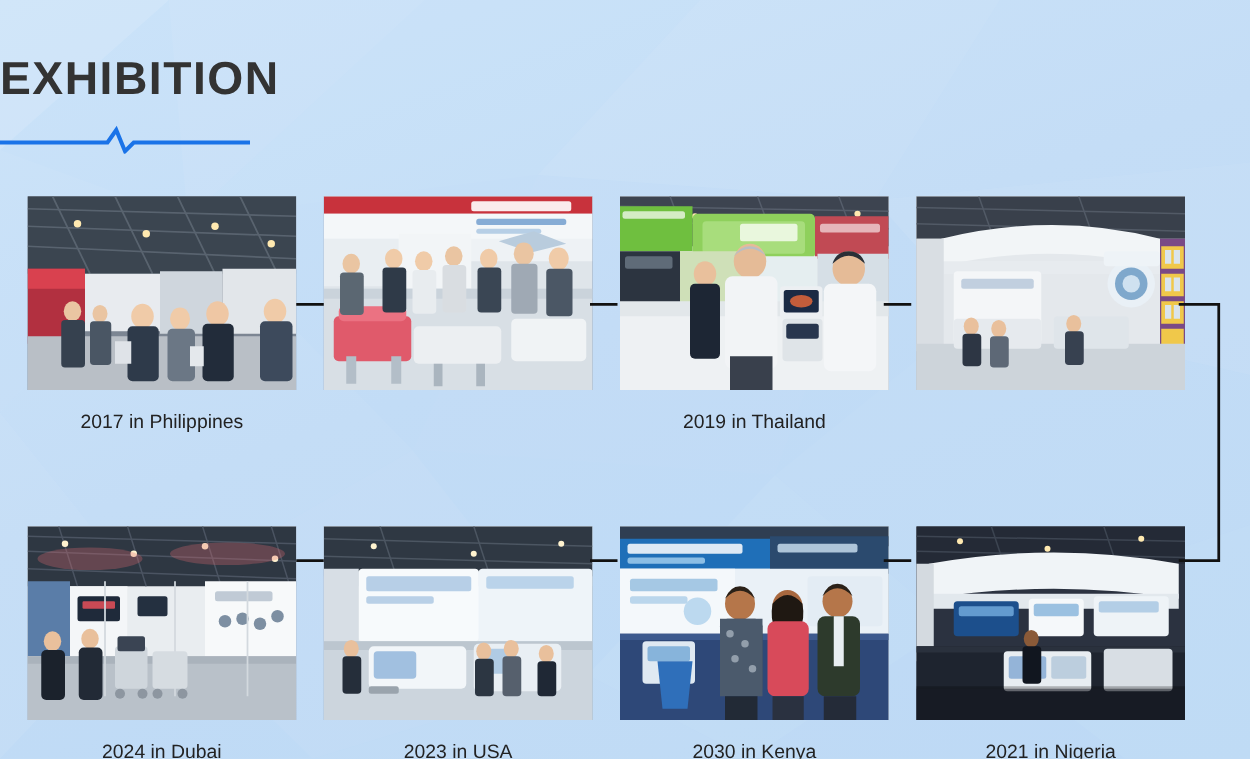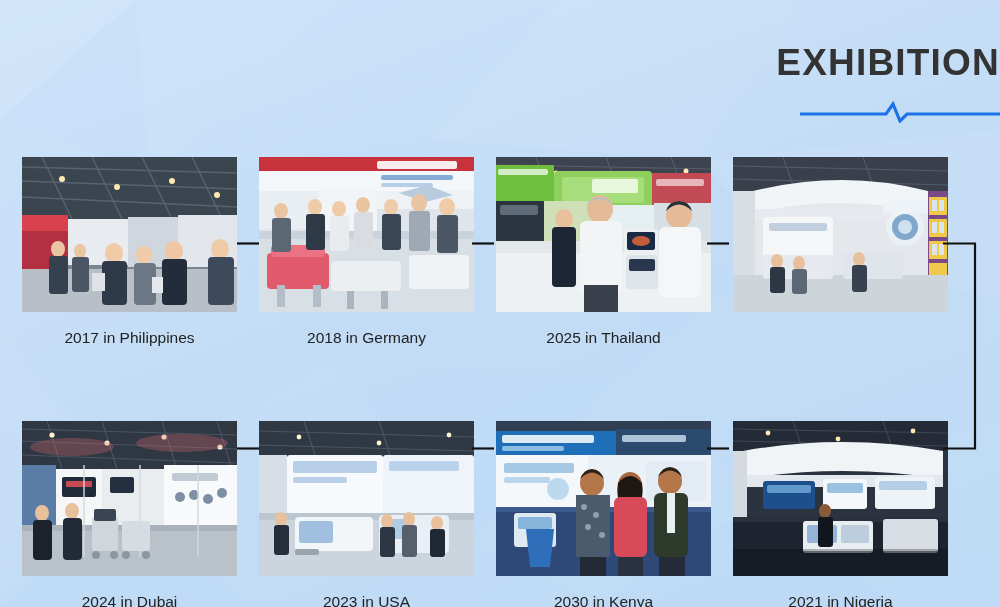--- a/index.html
+++ b/index.html
@@ -17,21 +17,21 @@
     position:absolute; inset:0;
     background: linear-gradient(160deg, #cbe3f9 0%, #c2dcf6 45%, #bcd9f5 100%);
   }
   .bg-poly { position:absolute; inset:0; width:100%; height:100%; }
 
   
   .title-block {
     position:absolute; top:0; left:0; right:0; height:157px;
     z-index:3;
     display:flex; flex-direction:column;
-    align-items:flex-end; justify-content:flex-start;
+    align-items:flex-start; justify-content:flex-start;
     padding-top:44px;
   }
   .page-title {
     font-size:37px;
     font-weight:bold;
     letter-spacing:1.2px;
     color:#333333;
     line-height:1;
     font-family:"Liberation Sans", sans-serif;
   }
@@ -210,21 +210,20 @@
             <rect x="123" y="57" width="19" height="36" rx="3" fill="#3a4654"></rect>
             <ellipse cx="160" cy="46" rx="8" ry="9" fill="#eac5a2"></ellipse>
             <rect x="150" y="54" width="21" height="40" rx="3" fill="#9fa9b4"></rect>
             <ellipse cx="188" cy="50" rx="8" ry="9" fill="#f0cba8"></ellipse>
             <rect x="178" y="58" width="21" height="38" rx="3" fill="#4b5765"></rect>
             <ellipse cx="22" cy="54" rx="7" ry="8" fill="#eac5a2"></ellipse>
             <rect x="13" y="61" width="19" height="34" rx="3" fill="#5b6772"></rect>
           </g>
         </svg>
       </div>
-      <span class="caption">2018 in Germany</span>
     </div>
 
     <div class="card">
       <div class="photo">
         <svg viewBox="0 0 215 155" preserveAspectRatio="none">
           <rect width="215" height="155" fill="#e8ebee"></rect>
           <rect width="215" height="40" fill="#3d4450"></rect>
           <g stroke="#565e6b" stroke-width="1.2">
             <line x1="0" y1="8" x2="215" y2="12"></line>
               <line x1="0" y1="20" x2="215" y2="26"></line>
@@ -262,21 +261,21 @@
             <ellipse cx="104" cy="52" rx="13" ry="14" fill="#e5bb97"></ellipse>
             <path d="M91 48 q13 -12 26 0 q-5 -8 -13 -8 q-8 0 -13 8" fill="#b9bec3"></path>
             <rect x="84" y="64" width="42" height="74" rx="6" fill="#f2f4f6"></rect>
             <rect x="88" y="128" width="34" height="27" fill="#39404c"></rect>
             <ellipse cx="183" cy="58" rx="13" ry="14" fill="#e5bb97"></ellipse>
             <path d="M170 54 q13 -13 26 0 q-3 -10 -13 -10 q-10 0 -13 10" fill="#2a2f36"></path>
             <rect x="163" y="70" width="42" height="70" rx="6" fill="#f4f6f8"></rect>
           </g>
         </svg>
       </div>
-      <span class="caption">2025 in Thailand</span>
+      <span class="caption">2019 in Thailand</span>
     </div>
 
     <div class="card">
       <div class="photo">
         <svg viewBox="0 0 215 155" preserveAspectRatio="none">
           <rect width="215" height="155" fill="#e4e8ec"></rect>
           <rect width="215" height="34" fill="#39404b"></rect>
           <g stroke="#525a66" stroke-width="1.2">
             <line x1="0" y1="9" x2="215" y2="14"></line>
               <line x1="0" y1="22" x2="215" y2="28"></line>

